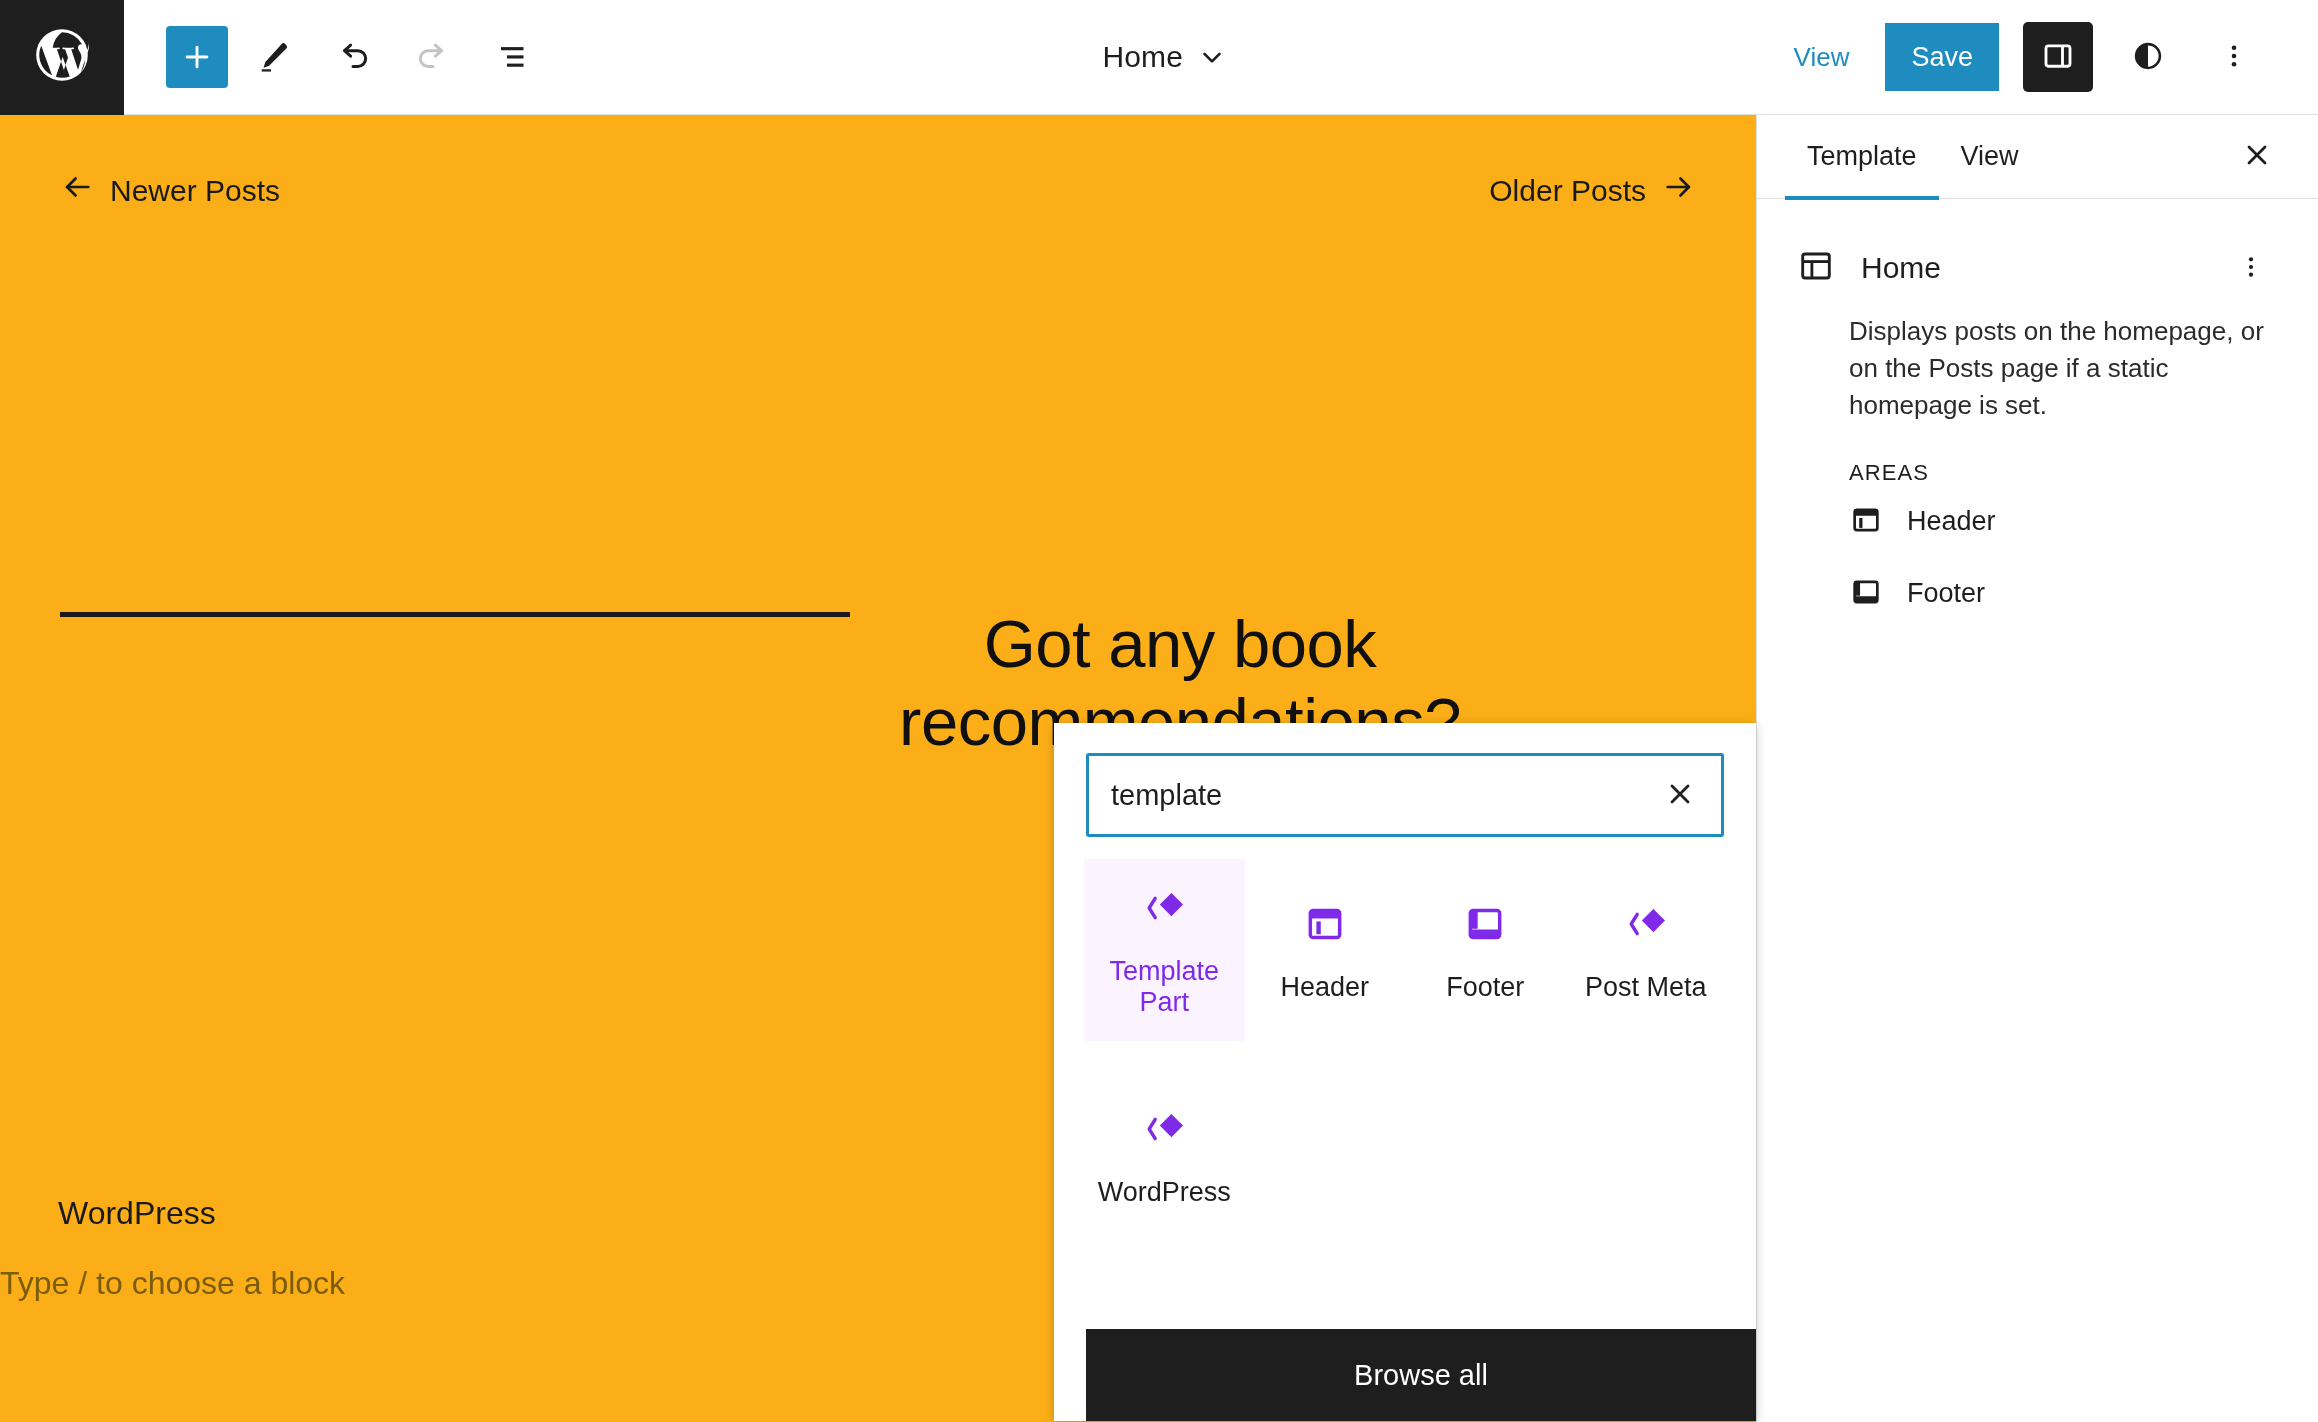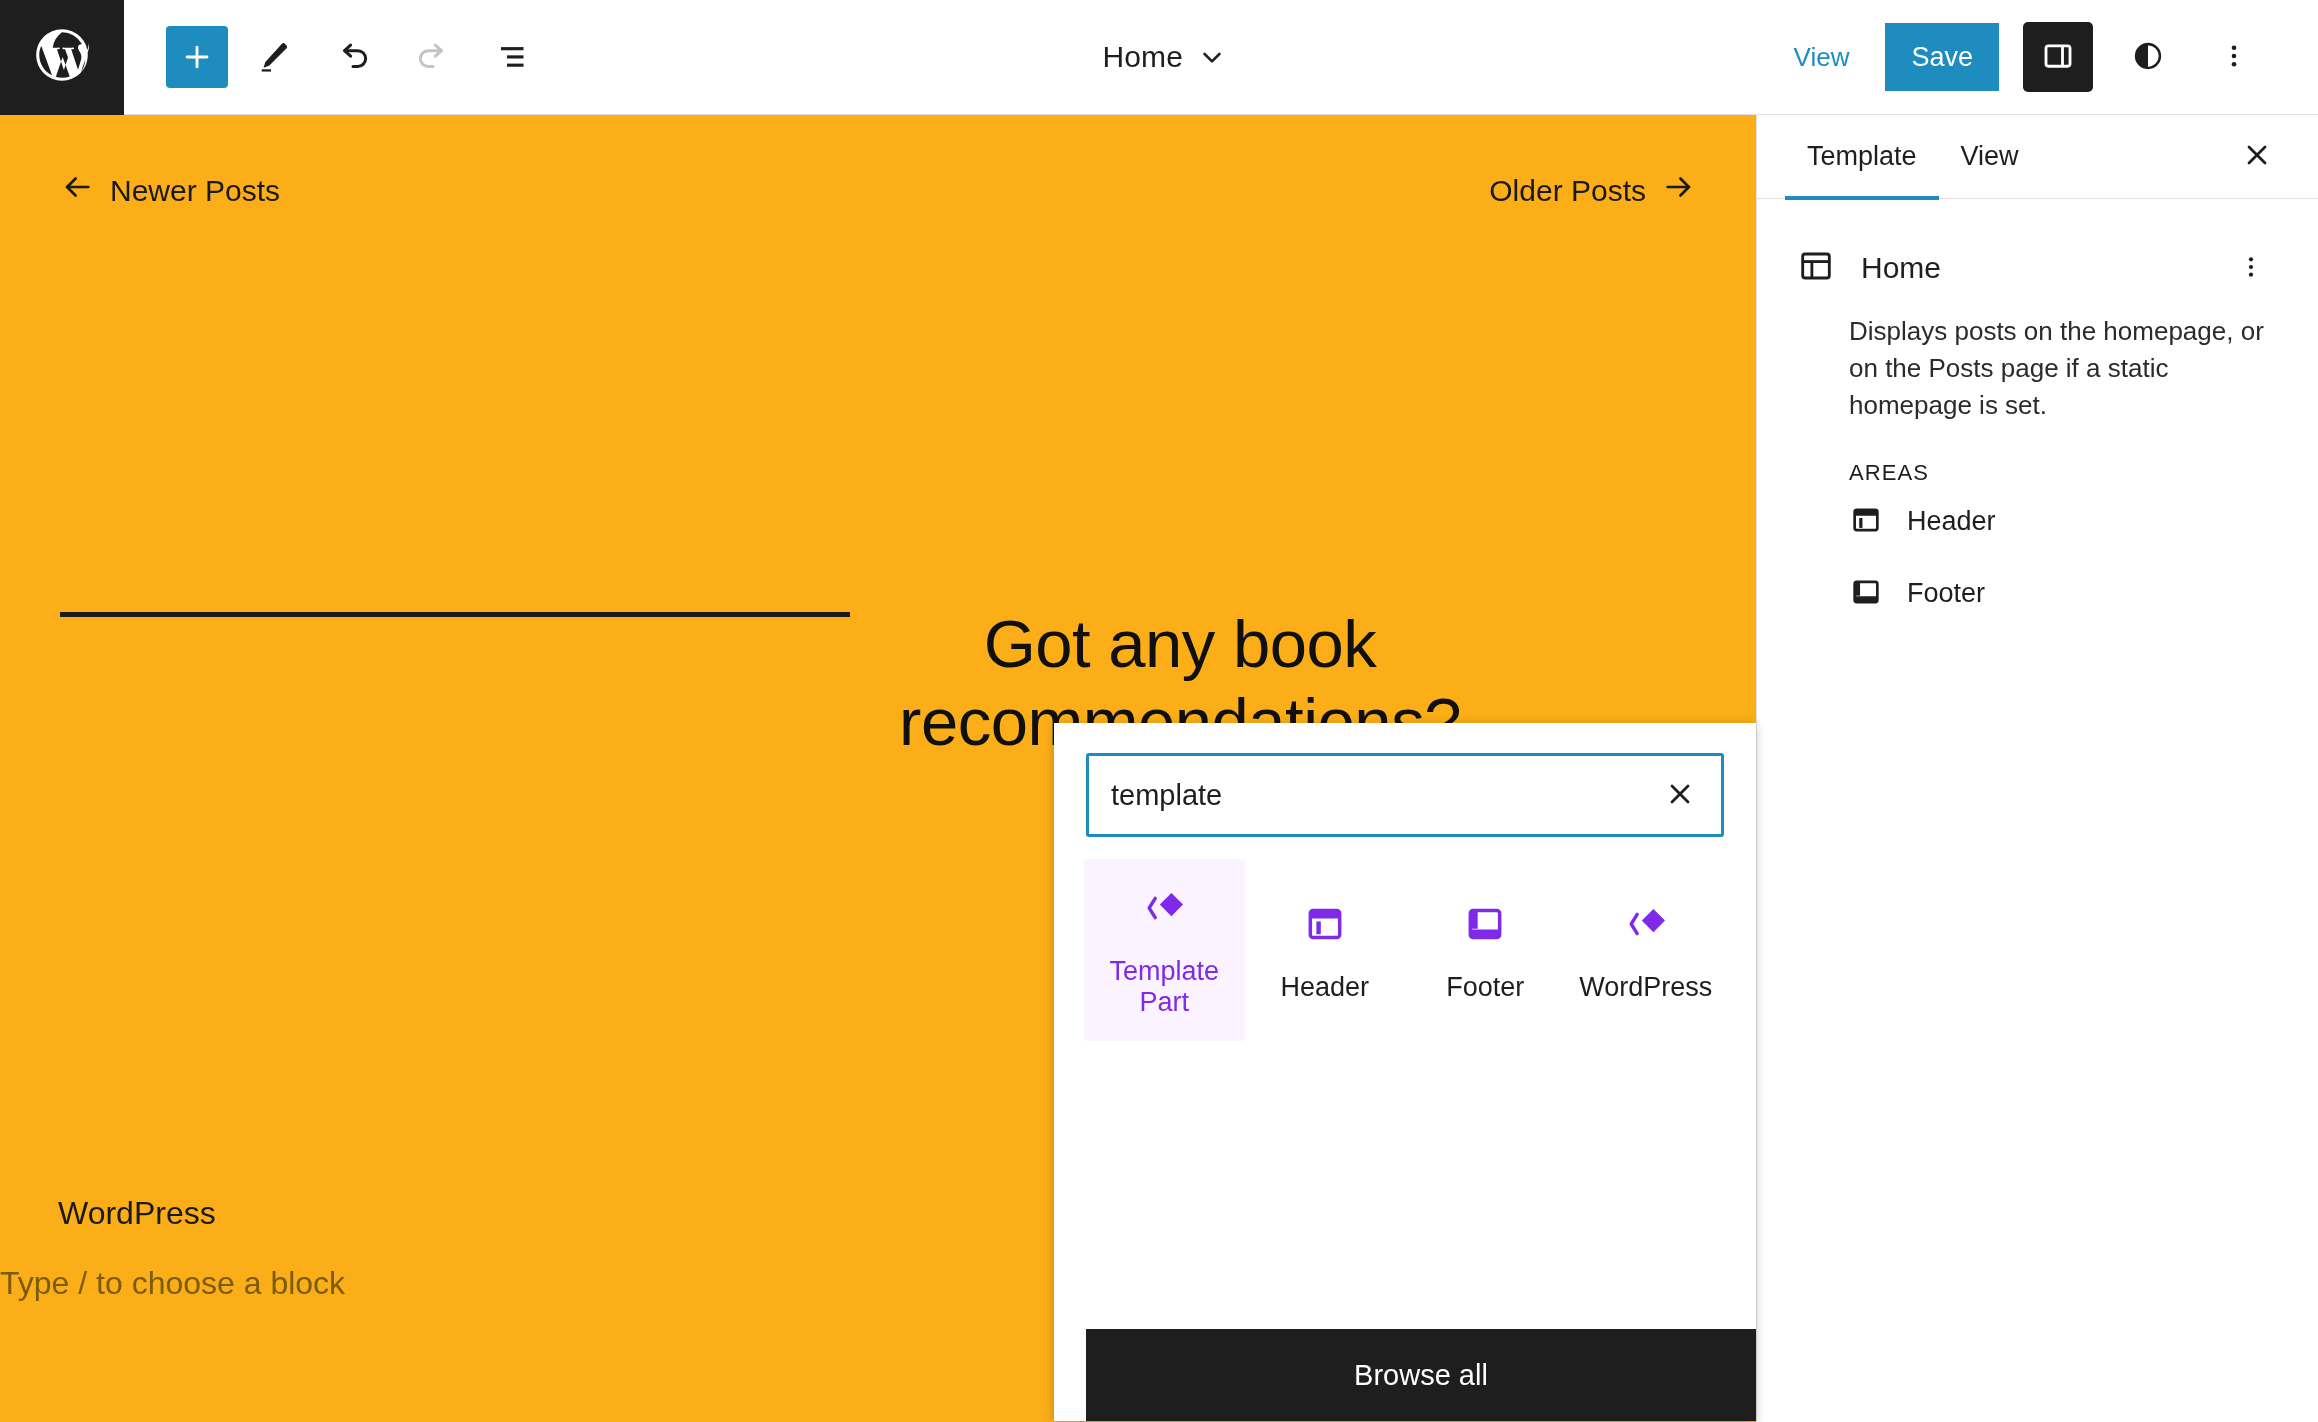--- a/index.html
+++ b/index.html
@@ -452,20 +452,29 @@
       <span class="bl-icon">
         <svg width="44" height="44" viewBox="0 0 24 24">
           <rect x="4" y="4.6" width="16" height="14.8" rx="1.6" fill="none" stroke="#7f2ae8" stroke-width="1.9"></rect>
           <rect x="4" y="15" width="16" height="4.4" fill="#7f2ae8"></rect>
           <rect x="4.6" y="5.4" width="3.4" height="9.2" fill="#7f2ae8"></rect>
         </svg>
       </span>
       <span class="bl-label">Footer</span>
     </button>
 
+    <button class="block-cell">
+      <span class="bl-icon">
+        <svg width="48" height="48" viewBox="0 0 24 24" fill="none">
+          <path d="M7.6 7.2L4.6 12l3 4.8" stroke="#7f2ae8" stroke-width="1.7" stroke-linecap="round" stroke-linejoin="round"></path>
+          <rect x="11.6" y="6.2" width="8.2" height="8.2" transform="rotate(45 15.7 10.3)" fill="#7f2ae8"></rect>
+        </svg>
+      </span>
+      <span class="bl-label">Post Meta</span>
+    </button>
 
     <button class="block-cell">
       <span class="bl-icon">
         <svg width="48" height="48" viewBox="0 0 24 24" fill="none">
           <path d="M7.6 7.2L4.6 12l3 4.8" stroke="#7f2ae8" stroke-width="1.7" stroke-linecap="round" stroke-linejoin="round"></path>
           <rect x="11.6" y="6.2" width="8.2" height="8.2" transform="rotate(45 15.7 10.3)" fill="#7f2ae8"></rect>
         </svg>
       </span>
       <span class="bl-label">WordPress</span>
     </button>

